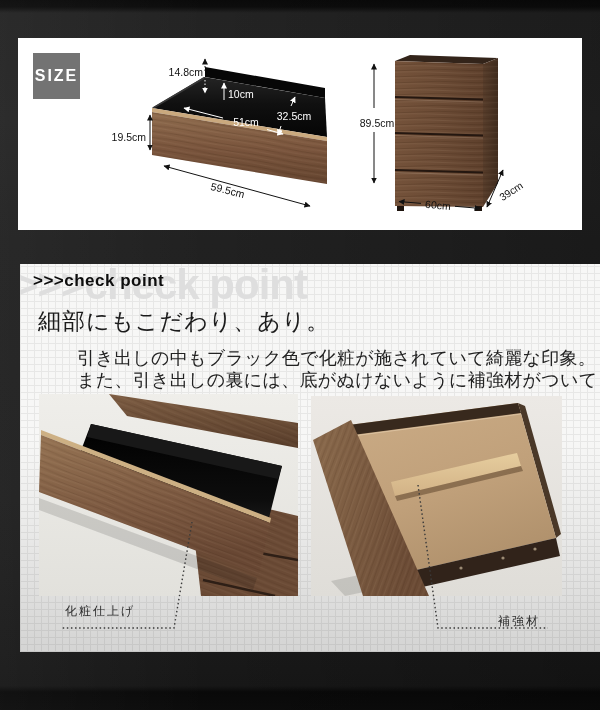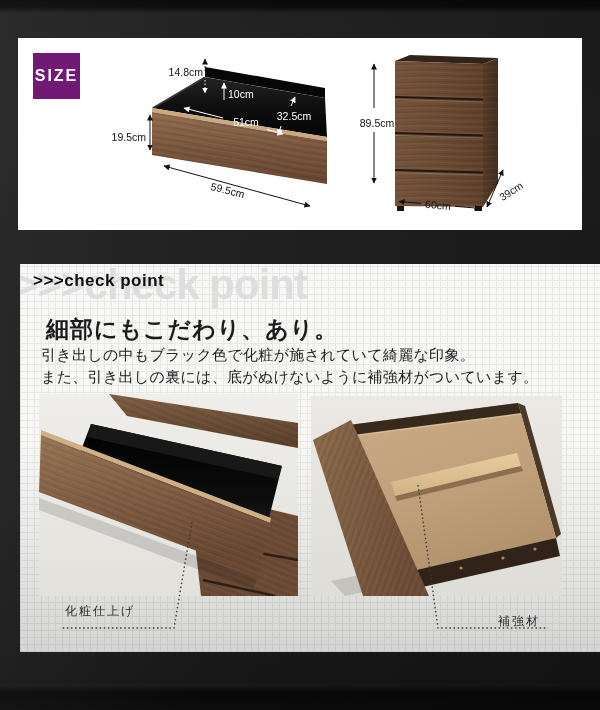--- a/index.html
+++ b/index.html
@@ -6,21 +6,21 @@
   .page{
     position:relative;width:600px;height:710px;overflow:hidden;
     font-family:"Liberation Sans",sans-serif;
     background:
       linear-gradient(90deg, rgba(255,255,255,0.035) 0, rgba(255,255,255,0) 35%, rgba(0,0,0,0.22) 100%),
       linear-gradient(180deg,#0a0a0a 0px,#0d0d0d 7px,#232323 13px,#252525 120px,#212121 240px,#1f1f1f 500px,#191919 652px,#171717 686px,#090909 692px,#0c0c0c 710px);
   }
   .panel{position:absolute;}
   .panel-size{left:18px;top:38px;width:564px;height:192px;background:#ffffff;}
   .size-badge{
-    position:absolute;left:15px;top:15px;width:47px;height:46px;background:#701a75;
+    position:absolute;left:15px;top:15px;width:47px;height:46px;background:#737373;
     display:flex;align-items:center;justify-content:center;
     color:#fff;font-weight:bold;font-size:16px;letter-spacing:2px;
   }
   .diagrams{position:absolute;left:0;top:0;}
   .dim{font-family:"Liberation Sans",sans-serif;font-size:10.5px;fill:#111;}
   .dimw{font-family:"Liberation Sans",sans-serif;font-size:10.5px;fill:#ffffff;}
 
   .panel-check{
     left:20px;top:264px;width:580px;height:388px;overflow:hidden;
     background-color:#f7f7f6;
@@ -31,24 +31,24 @@
   }
   .watermark{
     position:absolute;left:-6px;top:-3px;white-space:nowrap;
     font-weight:bold;font-size:42px;letter-spacing:-1px;color:#dedede;
   }
   .cp-header{
     position:absolute;left:13px;top:7px;margin:0;
     font-weight:bold;font-size:17px;color:#0d0d0d;letter-spacing:0.5px;
   }
   .cp-title{
-    position:absolute;left:18px;top:42px;margin:8px;font-weight:bold;
+    position:absolute;left:18px;top:42px;margin:0;font-weight:normal;
     font-family:"Liberation Serif",serif;font-size:23px;color:#1b1b1b;letter-spacing:1px;
   }
-  .cp-body{position:absolute;left:21px;margin:0;font-size:15px;color:#222;letter-spacing:0.3px;}
+  .cp-body{position:absolute;left:21px;margin:0;font-size:18px;color:#222;letter-spacing:0.3px;padding-left:36px;}
   .cp-body.l1{top:82px;}
   .cp-body.l2{top:104px;}
   .photo{position:absolute;line-height:0;}
   .photo-left{left:19px;top:130px;width:259px;height:202px;}
   .photo-right{left:291px;top:132px;width:251px;height:200px;}
   .leaders{position:absolute;left:0;top:0;}
   .caption{position:absolute;font-size:12px;color:#2b2b2b;letter-spacing:2px;white-space:nowrap;}
   .cap-left{left:45px;top:339px;}
   .cap-right{left:478px;top:349px;}
 </style>

